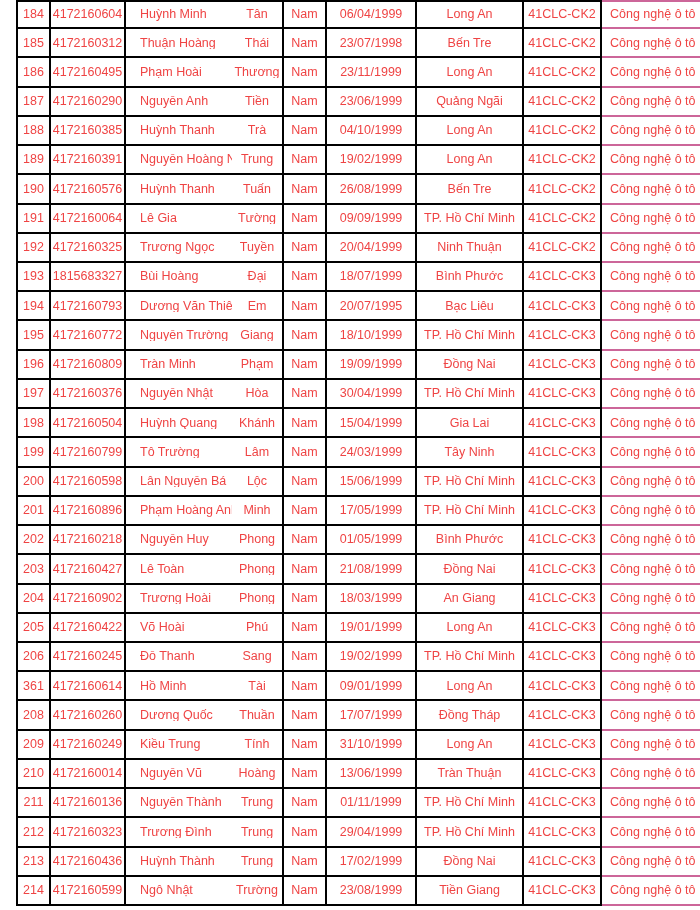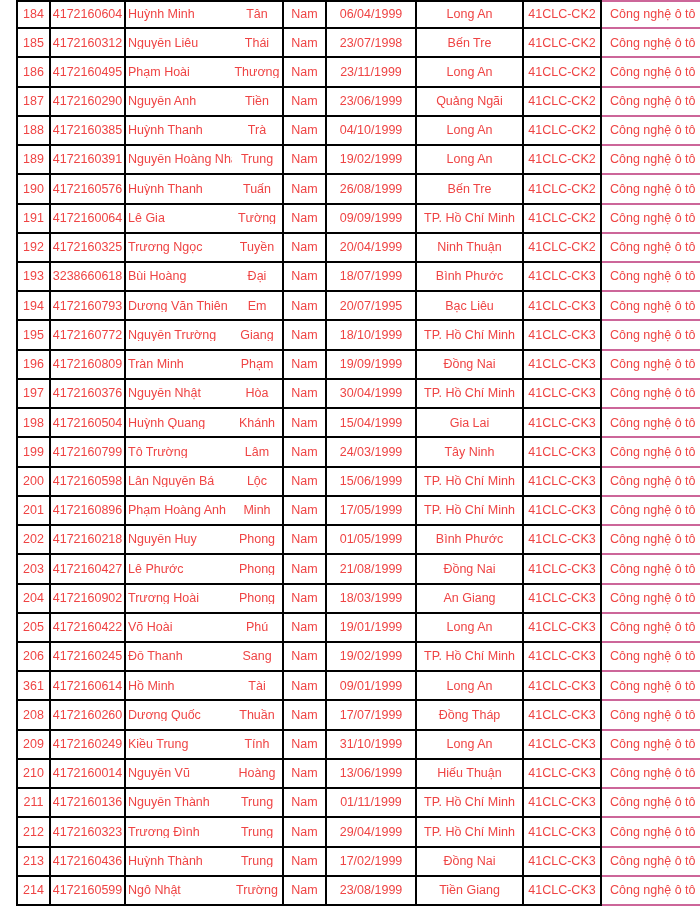--- a/index.html
+++ b/index.html
@@ -28,21 +28,21 @@
     overflow: hidden;
     white-space: nowrap;
     line-height: 1;
   }
   .c-stt { border-left: 2px solid var(--bk); }
   .first-row { border-top: 2px solid var(--bk); }
   .c-name { justify-content: flex-start; }
   .ho {
     flex: 0 0 106px;
     box-sizing: border-box;
-    padding-left: 2px;
+    padding-left: 14px;
     overflow: hidden;
     white-space: nowrap;
   }
   .ten { flex: 1 1 auto; overflow: hidden; white-space: nowrap; text-align: center; }
   .c-major {
     border-right-color: var(--pk);
     border-bottom-color: var(--pk);
     justify-content: flex-start;
     padding-left: 8px;
   }
@@ -63,21 +63,21 @@
     <div class="cell c-dob first-row">06/04/1999</div>
     <div class="cell c-province first-row">Long An</div>
     <div class="cell c-class first-row">41CLC-CK2</div>
     <div class="cell c-major first-row">Công nghệ ô tô</div>
   </div>
 
   <div class="row">
     <div class="cell c-stt">185</div>
     <div class="cell c-id">4172160312</div>
     <div class="cell c-name">
-      <span class="ho">Nguyễn Liêu</span>
+      <span class="ho">Thuận Hoàng</span>
       <span class="ten">Thái</span>
     </div>
     <div class="cell c-gender">Nam</div>
     <div class="cell c-dob">23/07/1998</div>
     <div class="cell c-province">Bến Tre</div>
     <div class="cell c-class">41CLC-CK2</div>
     <div class="cell c-major">Công nghệ ô tô</div>
   </div>
 
   <div class="row">
@@ -173,21 +173,21 @@
     </div>
     <div class="cell c-gender">Nam</div>
     <div class="cell c-dob">20/04/1999</div>
     <div class="cell c-province">Ninh Thuận</div>
     <div class="cell c-class">41CLC-CK2</div>
     <div class="cell c-major">Công nghệ ô tô</div>
   </div>
 
   <div class="row">
     <div class="cell c-stt">193</div>
-    <div class="cell c-id">3238660618</div>
+    <div class="cell c-id">1815683327</div>
     <div class="cell c-name">
       <span class="ho">Bùi Hoàng</span>
       <span class="ten">Đại</span>
     </div>
     <div class="cell c-gender">Nam</div>
     <div class="cell c-dob">18/07/1999</div>
     <div class="cell c-province">Bình Phước</div>
     <div class="cell c-class">41CLC-CK3</div>
     <div class="cell c-major">Công nghệ ô tô</div>
   </div>
@@ -315,21 +315,21 @@
     <div class="cell c-dob">01/05/1999</div>
     <div class="cell c-province">Bình Phước</div>
     <div class="cell c-class">41CLC-CK3</div>
     <div class="cell c-major">Công nghệ ô tô</div>
   </div>
 
   <div class="row">
     <div class="cell c-stt">203</div>
     <div class="cell c-id">4172160427</div>
     <div class="cell c-name">
-      <span class="ho">Lê Phước</span>
+      <span class="ho">Lê Toàn</span>
       <span class="ten">Phong</span>
     </div>
     <div class="cell c-gender">Nam</div>
     <div class="cell c-dob">21/08/1999</div>
     <div class="cell c-province">Đồng Nai</div>
     <div class="cell c-class">41CLC-CK3</div>
     <div class="cell c-major">Công nghệ ô tô</div>
   </div>
 
   <div class="row">
@@ -418,21 +418,21 @@
 
   <div class="row">
     <div class="cell c-stt">210</div>
     <div class="cell c-id">4172160014</div>
     <div class="cell c-name">
       <span class="ho">Nguyễn Vũ</span>
       <span class="ten">Hoàng</span>
     </div>
     <div class="cell c-gender">Nam</div>
     <div class="cell c-dob">13/06/1999</div>
-    <div class="cell c-province">Hiếu Thuận</div>
+    <div class="cell c-province">Tràn Thuận</div>
     <div class="cell c-class">41CLC-CK3</div>
     <div class="cell c-major">Công nghệ ô tô</div>
   </div>
 
   <div class="row">
     <div class="cell c-stt">211</div>
     <div class="cell c-id">4172160136</div>
     <div class="cell c-name">
       <span class="ho">Nguyễn Thành</span>
       <span class="ten">Trung</span>

